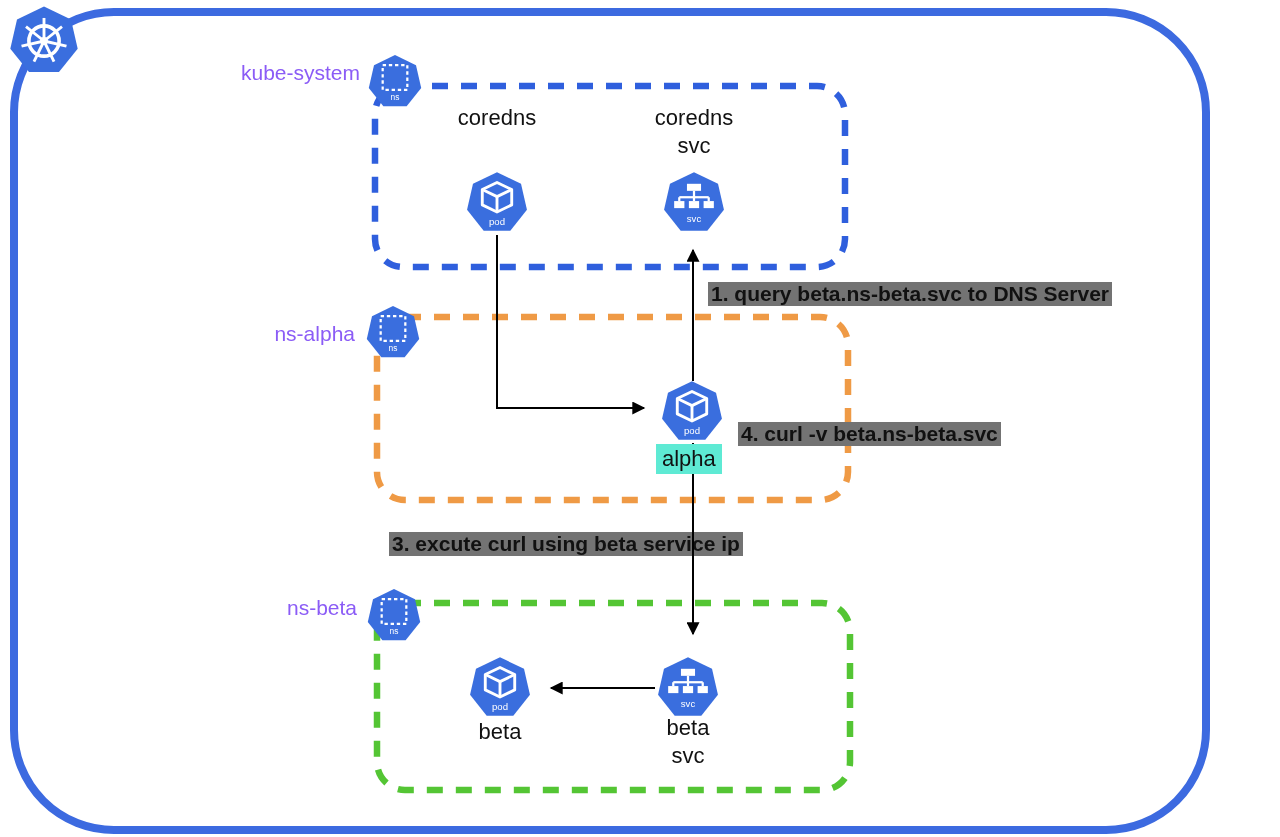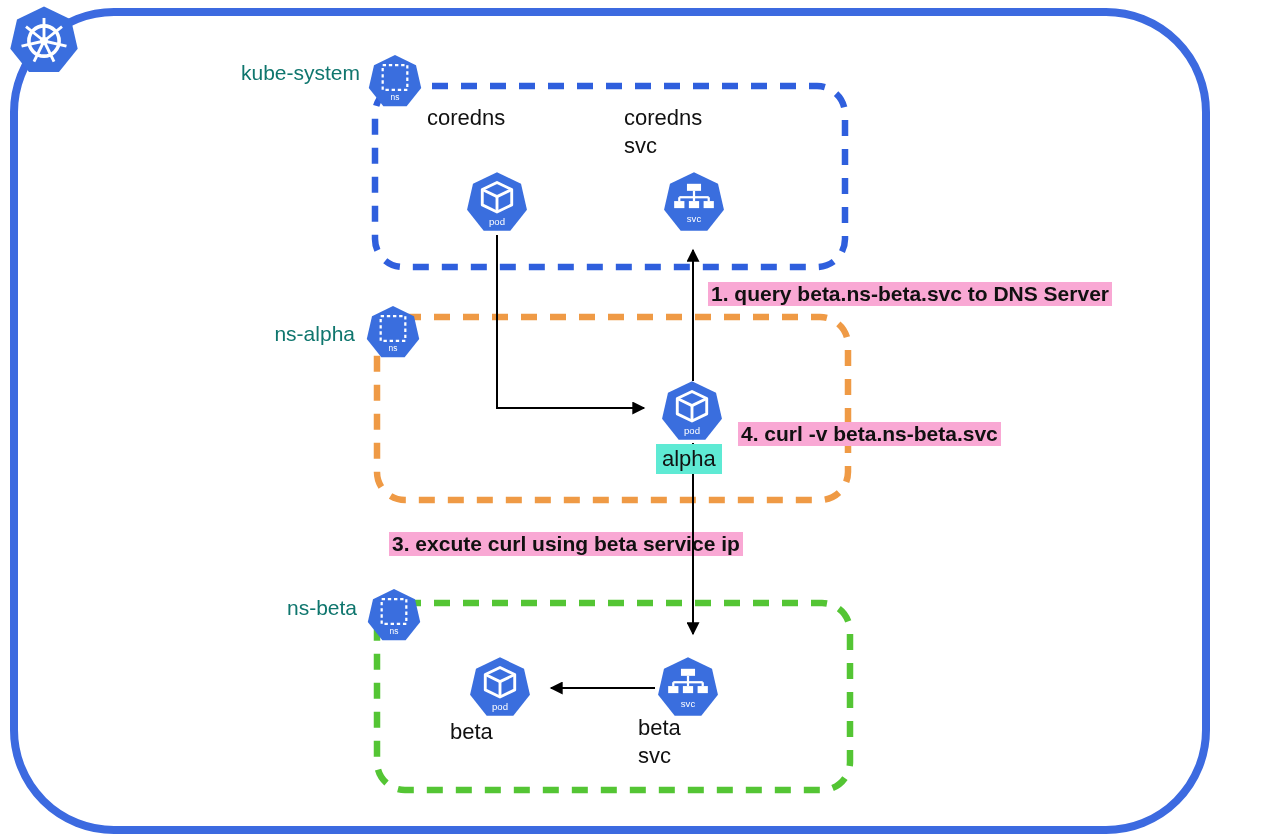--- a/index.html
+++ b/index.html
@@ -4,31 +4,31 @@
 <style>
   html,body{margin:0;padding:0;background:#ffffff;}
   #stage{
     position:relative;width:1280px;height:837px;overflow:hidden;
     font-family:"Liberation Sans","DejaVu Sans",sans-serif;
     background:#ffffff;
   }
   svg.layer{position:absolute;left:0;top:0;pointer-events:none;}
   .icon{position:absolute;}
   .ns-label{
-    position:absolute;font-size:21px;color:#0f766e;text-align:right;
+    position:absolute;font-size:21px;color:#8b5cf6;text-align:right;
     white-space:nowrap;
   }
   .node-label{
-    position:absolute;font-size:22px;color:#111;
+    position:absolute;font-size:22px;color:#111;text-align:center;
     line-height:28px;white-space:nowrap;
   }
   .node-label.bg{background:#5eead4;padding:1px 6px;}
   .step-label{
     position:absolute;font-size:21px;font-weight:bold;color:#111;
-    white-space:nowrap;background:#f9a8d4;padding:0 3px;
+    white-space:nowrap;background:#737373;padding:0 3px;
   }
 </style>
 </head>
 <body>
 
 <div id="stage">
 
   <svg class="layer" width="1280" height="837">
     <rect x="14" y="12" width="1192" height="818" rx="100" ry="100" fill="none" stroke="#3c6ae0" stroke-width="8"></rect>
   </svg>

